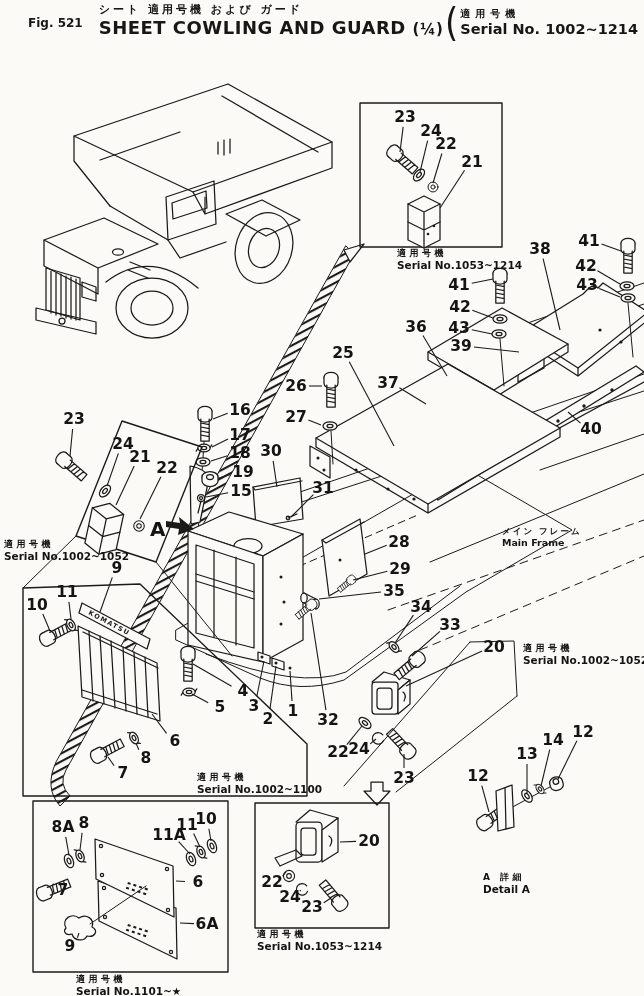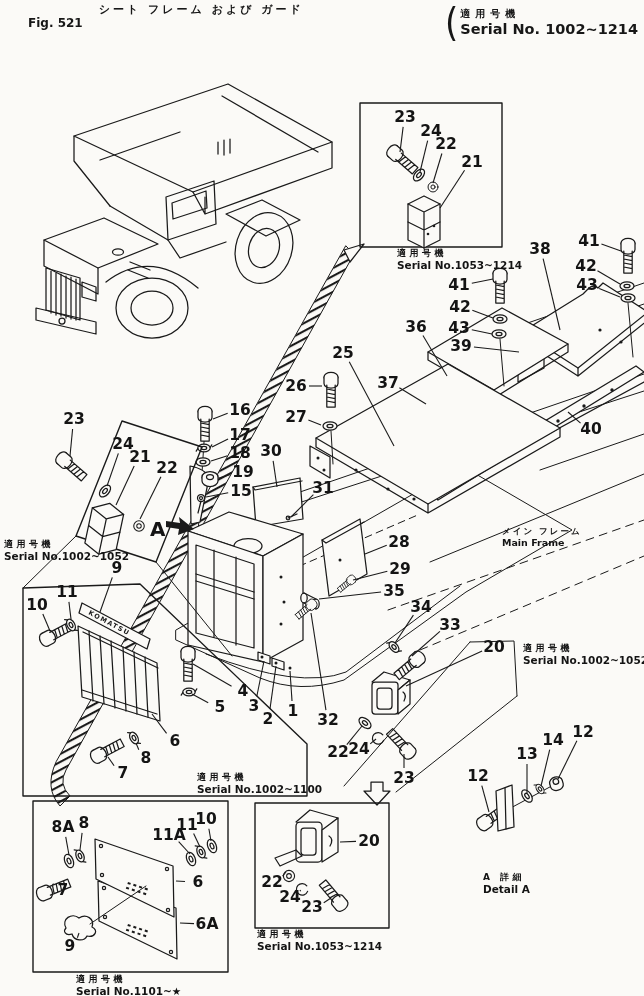--- a/index.html
+++ b/index.html
@@ -27,21 +27,22 @@
   .leader{stroke:#1a1a1a;stroke-width:1.1;fill:none;}
 </style>
 </head>
 <body>
 
 <div class="page">
 
   <div class="header">
     <span class="fig">Fig. 521</span>
     <div class="titleblock">
-      <div class="title-jp">シート フレーム および ガード</div>
+      <div class="title-jp">シート 適用号機 および ガード</div>
+      <div class="title-en"><span>SHEET COWLING AND GUARD</span> <span class="frac">(¼)</span></div>
     </div>
     <div class="serialblock">
       <span class="paren">(</span>
       <div class="sstack">
         <span class="serial-jp">適用号機</span>
         <span class="serial-en">Serial No. 1002~1214</span>
       </div>
 
     </div>
   </div>

